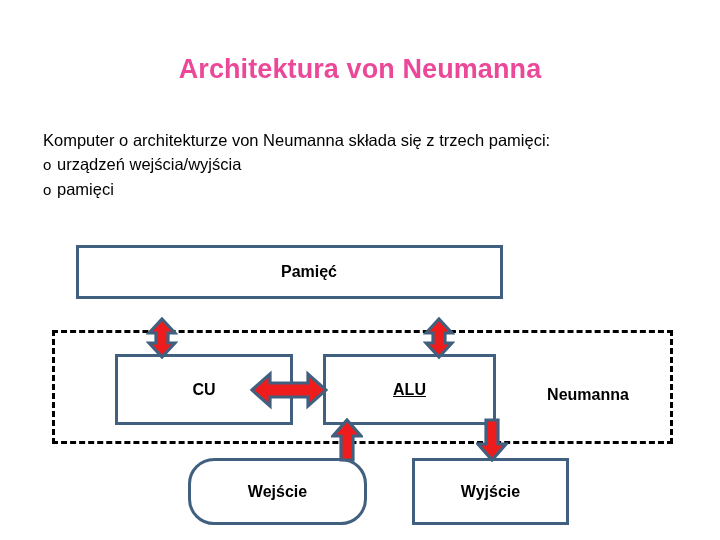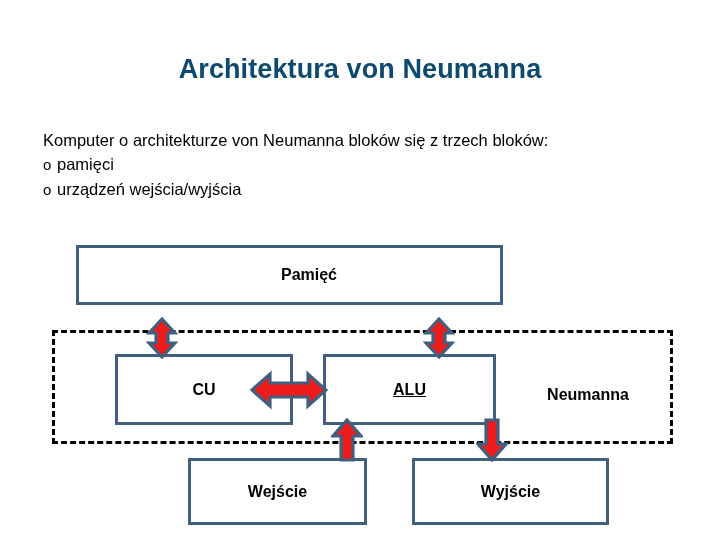--- a/index.html
+++ b/index.html
@@ -22,21 +22,21 @@
   
   #slide-title {
     position: absolute;
     left: 0;
     top: 54px;
     width: 720px;
     text-align: center;
     font-size: 27px;
     font-weight: bold;
     letter-spacing: 0.1px;
-    color: #0c4a6e;
+    color: #ec4899;
   }
 
   
   #body-text {
     position: absolute;
     left: 43px;
     top: 128px;
     width: 640px;
     font-size: 16.5px;
     line-height: 24px;
@@ -64,25 +64,25 @@
     background: #ffffff;
     border: 3px solid #41607F;
     display: flex;
     align-items: center;
     justify-content: center;
     font-size: 16px;
     font-weight: bold;
     color: #000000;
     z-index: 3;
   }
-  #box-pamiec   { left: 76px;  top: 245px; width: 427px; height: 60px; padding-left: 39px; }
+  #box-pamiec   { left: 76px;  top: 245px; width: 427px; height: 54px; padding-left: 39px; }
   #box-cu       { left: 75px;  top: 354px; width: 178px; height: 71px; margin-left: 40px; }
   #box-alu      { left: 323px; top: 354px; width: 173px; height: 71px; text-decoration: underline; }
-  #box-wejscie  { left: 188px; top: 458px; width: 179px; height: 67px; }
-  #box-wyjscie  { left: 412px; top: 458px; width: 197px; height: 67px; }
+  #box-wejscie  { left: 188px; top: 458px; width: 179px; height: 67px; border-radius: 26px; }
+  #box-wyjscie  { left: 412px; top: 458px; width: 157px; height: 67px; }
 
   
   #processor-group {
     position: absolute;
     left: 52px;
     top: 330px;
     width: 621px;
     height: 114px;
     box-sizing: border-box;
     border: 3px dashed #000000;
@@ -114,26 +114,26 @@
   #arrow-out-alu  { left: 476px; top: 418px; }
 </style>
 </head>
 <body>
 
 <div id="slide">
 
   <div id="slide-title">Architektura von Neumanna</div>
 
   <div id="body-text">
-    <div class="lead">Komputer o architekturze von Neumanna bloków się z trzech bloków:</div>
+    <div class="lead">Komputer o architekturze von Neumanna składa się z trzech pamięci:</div>
+    <div class="bullet">
+      <span class="marker">o</span><span>urządzeń wejścia/wyjścia</span>
+    </div>
     <div class="bullet">
       <span class="marker">o</span><span>pamięci</span>
-    </div>
-    <div class="bullet">
-      <span class="marker">o</span><span>urządzeń wejścia/wyjścia</span>
     </div>
   </div>
 
   <div id="diagram">
 
     <div id="processor-group"></div>
     <div id="processor-label">Neumanna</div>
 
     <div id="box-pamiec" class="box">Pamięć</div>
     <div id="box-cu" class="box">CU</div>

